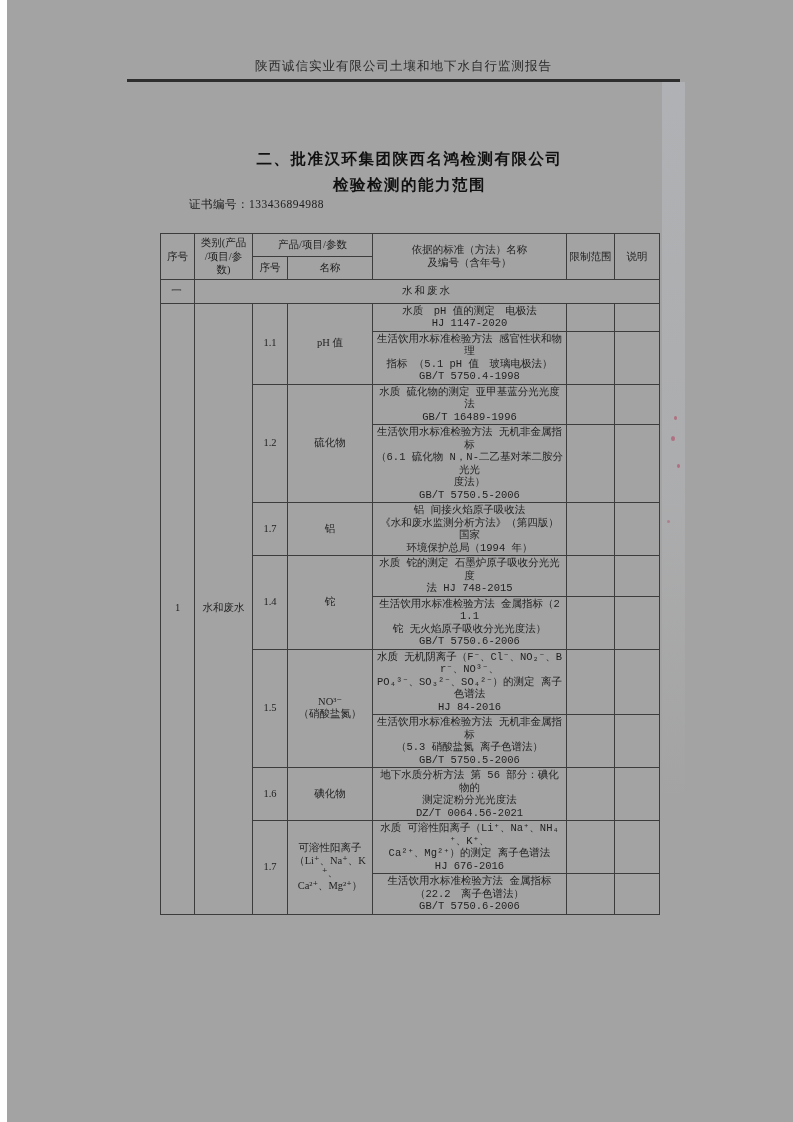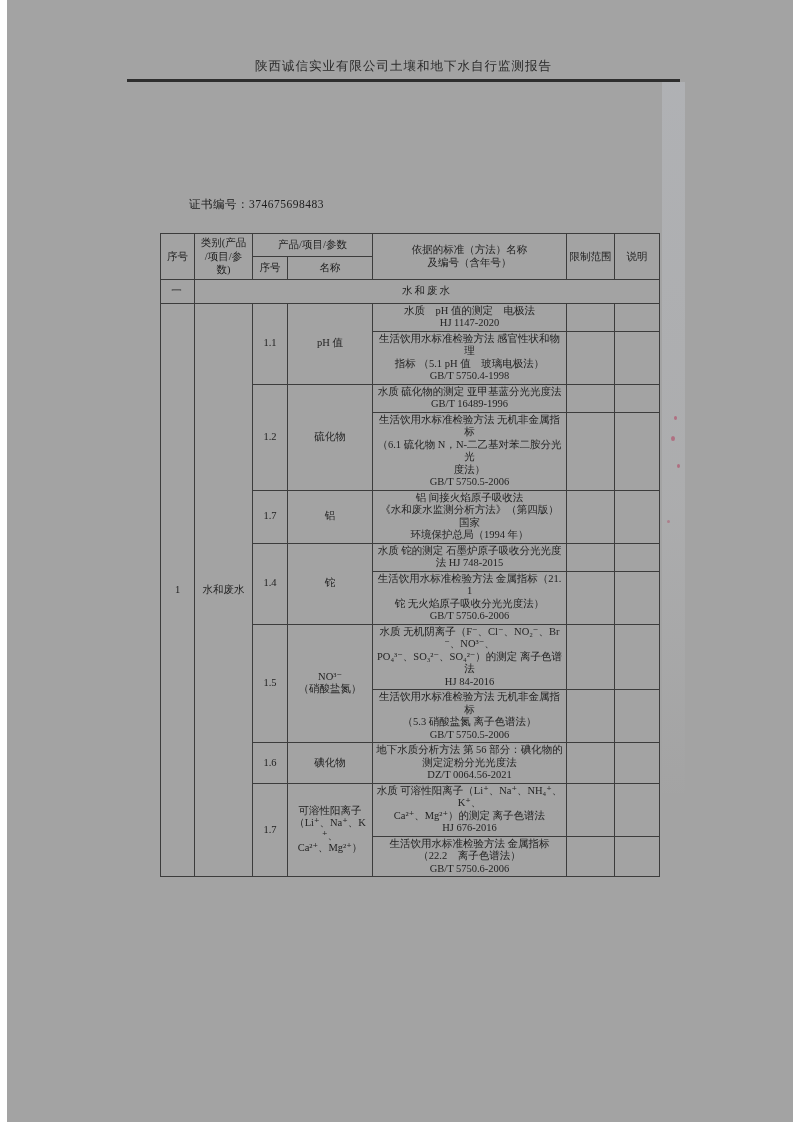--- a/index.html
+++ b/index.html
@@ -57,21 +57,21 @@
   }
   table.cap th, table.cap td {
     border:1px solid #3c3c3c;
     text-align:center; vertical-align:middle;
     padding:1px 3px; line-height:12.5px;
     font-weight:normal; word-break:break-all;
   }
   table.cap .pre { white-space:pre-line; word-break:keep-all; }
   table.cap thead th { line-height:13.5px; padding:2px 2px; }
   tr.cat-row td { height:24px; letter-spacing:2px; }
-  td.method { white-space:pre-line; word-break:keep-all; padding:3px 2px; }
+  td.method { white-space:pre-line; word-break:keep-all; padding:3px 2px;font-family:Liberation Mono, monospace; }
   td.name-cell { white-space:pre-line; word-break:keep-all; }
   
   .footer-page {
     position:absolute; top:1012px; left:0; width:793px;
     text-align:center; font-family:"Liberation Sans","DejaVu Sans",sans-serif;
     font-size:13px; color:#171717; letter-spacing:1px;
   }
 </style>
 </head>
 <body>
@@ -80,22 +80,26 @@
 
   <div class="running-header">陕西诚信实业有限公司土壤和地下水自行监测报告</div>
   <div class="header-rule"></div>
 
   <div class="scan-strip"></div>
   <div class="speck speck1"></div>
   <div class="speck speck2"></div>
   <div class="speck speck3"></div>
   <div class="speck speck4"></div>
 
-
-  <div class="meta-cert">证书编号：374675698483</div>
+  <div class="doc-title">
+    <div>二、批准汉环集团陕西名鸿检测有限公司</div>
+    <div>检验检测的能力范围</div>
+  </div>
+
+  <div class="meta-cert">证书编号：133436894988</div>
 
   <table class="cap">
     <colgroup>
       <col style="width:34px">
         <col style="width:58px">
         <col style="width:35px">
       <col style="width:85px">
         <col style="width:194px">
         <col style="width:48px">
         <col style="width:45px">

